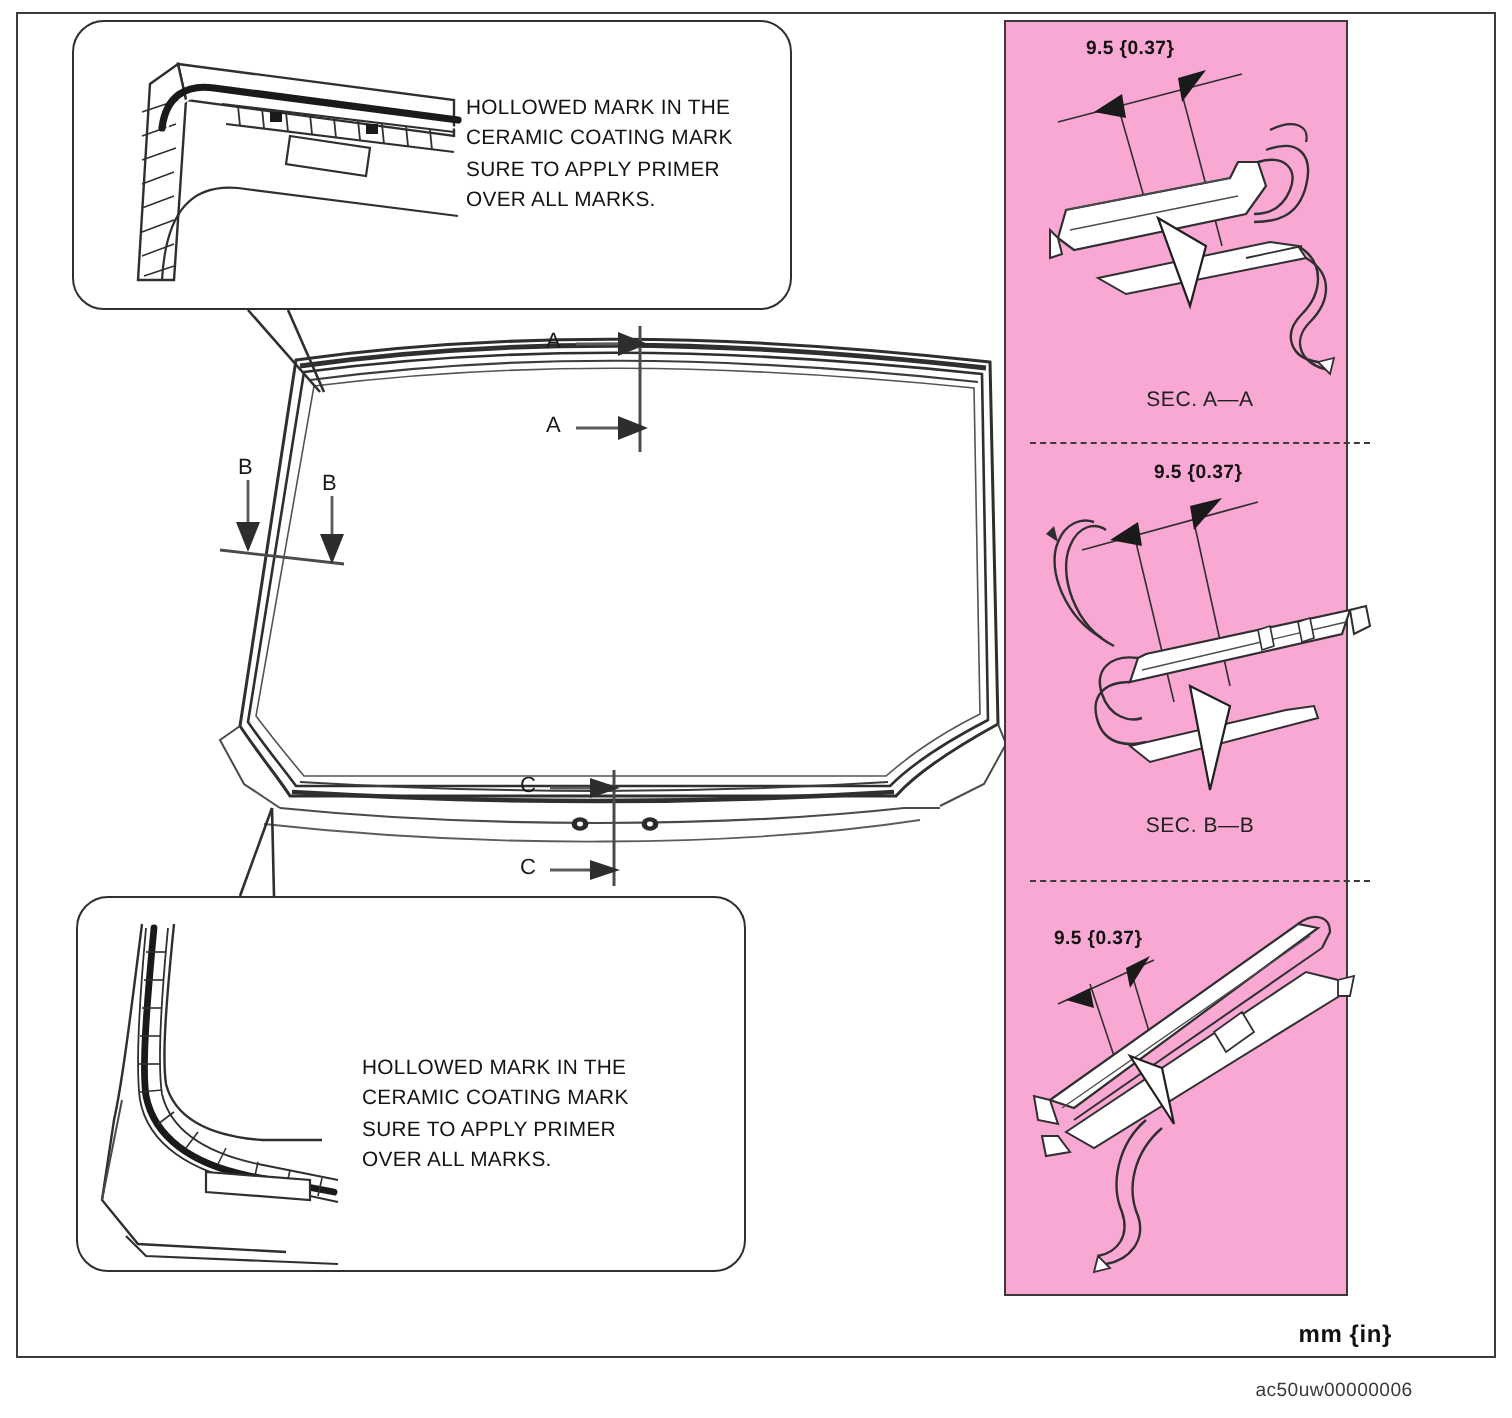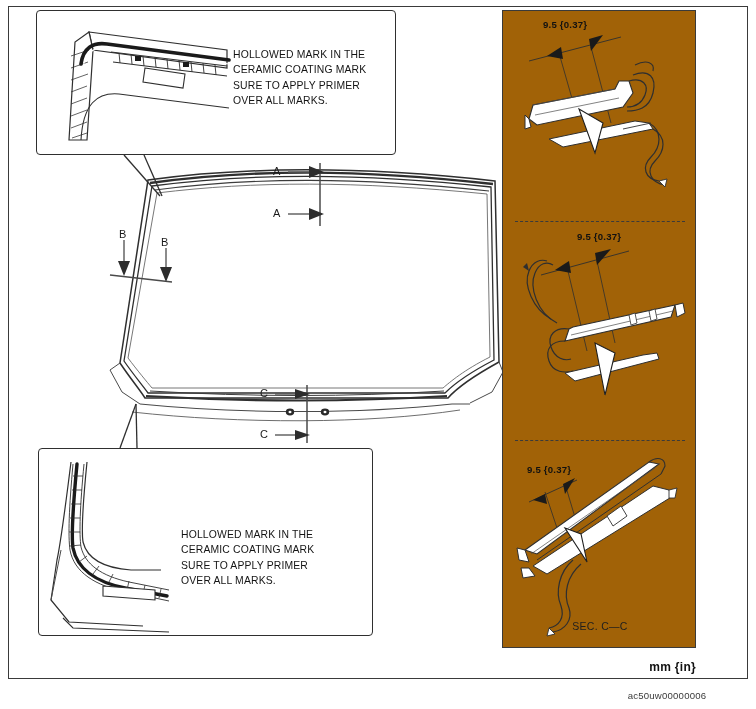--- a/index.html
+++ b/index.html
@@ -23,23 +23,23 @@
     position: absolute;
     left: 8px; top: 6px;
     width: 740px; height: 673px;
     border: 1.6px solid #3a3a3a;
     background: #fff;
   }
   
   .sec-panel {
     position: absolute;
     left: 502px; top: 10px;
-    width: 194px; height: 638px;
+    width: 172px; height: 638px;
     border: 1.6px solid #3a3a3a;
-    background: #a16207;
+    background: #f9a8d4;
   }
   .sec-cell {
     position: absolute;
     left: 0; width: 194px;
     overflow: hidden;
   }
   .sec-cell.c1 { top: 0; height: 206px; }
   .sec-cell.c2 { top: 212px; height: 213px; }
   .sec-cell.c3 { top: 431px; height: 205px; }
   .sec-divider {
@@ -86,21 +86,21 @@
     width: 182px;
     text-align: center;
     font-size: 9.6px;
     color: #3a3a3a;
     letter-spacing: 0.2px;
   }
   
   .callout {
     position: absolute;
     border: 1.5px solid #2f2f2f;
-    border-radius: 4px;
+    border-radius: 16px;
     background: #fff;
     padding-left: 48px;
   }
   .callout.top { left: 36px; top: 10px; width: 360px; height: 145px; }
   .callout.bottom { left: 38px; top: 448px; width: 335px; height: 188px; }
   .callout-text {
     position: absolute;
     font-size: 10.4px;
     line-height: 15.4px;
     color: #141414;
@@ -308,20 +308,21 @@
         <path d="M 76 98 L 100 112 L 92 142 Z" fill="#fff" stroke="#1f1f1f" stroke-width="1.1"></path>
 
         <path d="M 146 112 C 160 120 158 136 148 146 C 138 156 142 168 156 170" fill="none" stroke="#2f2f2f" stroke-width="1.2"></path>
         <path d="M 150 118 C 164 126 162 140 152 150 C 142 160 148 172 162 174" fill="none" stroke="#2f2f2f" stroke-width="1.2"></path>
         <path d="M 156 170 L 164 168 L 162 176 Z" fill="#fff" stroke="#2f2f2f" stroke-width="0.9"></path>
 
         <path d="M 120 118 L 148 112" fill="none" stroke="#2f2f2f" stroke-width="0.9"></path>
       </svg>
       <div class="dim-text" style="left:40px;top:8px;">9.5 {0.37}</div>
     </div>
+    <div class="sec-label l1">SEC. A—A</div>
     <div class="sec-divider d1"></div>
 
     <div class="sec-cell c2">
       <svg width="194" height="213">
 
         <line x1="64" y1="44" x2="84" y2="128" stroke="#2f2f2f" stroke-width="0.8"></line>
         <line x1="94" y1="38" x2="112" y2="120" stroke="#2f2f2f" stroke-width="0.8"></line>
         <line x1="38" y1="52" x2="126" y2="28" stroke="#2f2f2f" stroke-width="0.9"></line>
         <polygon points="66,38 52,47 68,50" fill="#1a1a1a"></polygon>
         <polygon points="92,30 108,26 94,42" fill="#1a1a1a"></polygon>
@@ -339,20 +340,21 @@
         <path d="M 48 96 C 30 86 20 62 26 48 C 30 38 38 36 44 38" fill="none" stroke="#2f2f2f" stroke-width="1.2"></path>
         <path d="M 54 100 C 34 90 26 64 32 50 C 36 40 44 38 50 42" fill="none" stroke="#2f2f2f" stroke-width="1.2"></path>
         <path d="M 26 48 L 20 44 L 24 40 Z" fill="#2f2f2f"></path>
 
         <path d="M 62 150 L 140 132 L 154 130 L 156 136 L 72 158 Z" fill="#fff" stroke="#2f2f2f" stroke-width="1.0"></path>
 
         <path d="M 92 120 L 112 130 L 102 172 Z" fill="#fff" stroke="#1f1f1f" stroke-width="1.1"></path>
       </svg>
       <div class="dim-text" style="left:74px;top:8px;">9.5 {0.37}</div>
     </div>
+    <div class="sec-label l2">SEC. B—B</div>
     <div class="sec-divider d2"></div>
 
     <div class="sec-cell c3">
       <svg width="194" height="205">
 
         <line x1="42" y1="50" x2="54" y2="86" stroke="#2f2f2f" stroke-width="0.8"></line>
         <line x1="62" y1="42" x2="74" y2="82" stroke="#2f2f2f" stroke-width="0.8"></line>
         <line x1="26" y1="60" x2="74" y2="38" stroke="#2f2f2f" stroke-width="0.9"></line>
         <polygon points="42,52 30,58 44,62" fill="#1a1a1a"></polygon>
         <polygon points="60,42 72,36 62,52" fill="#1a1a1a"></polygon>
@@ -371,19 +373,18 @@
         <path d="M 26 126 L 18 126 L 20 136 L 32 134 Z" fill="#fff" stroke="#2f2f2f" stroke-width="1.0"></path>
 
         <path d="M 62 86 L 78 92 L 84 120 Z" fill="#fff" stroke="#1f1f1f" stroke-width="1.1"></path>
 
         <path d="M 70 118 C 56 130 52 150 58 164 C 62 176 56 184 46 186" fill="none" stroke="#2f2f2f" stroke-width="1.2"></path>
         <path d="M 78 122 C 64 134 60 152 66 166 C 70 178 62 188 50 190" fill="none" stroke="#2f2f2f" stroke-width="1.2"></path>
         <path d="M 46 186 L 44 194 L 52 192 Z" fill="#fff" stroke="#2f2f2f" stroke-width="0.9"></path>
       </svg>
       <div class="dim-text" style="left:24px;top:22px;">9.5 {0.37}</div>
     </div>
-    <div class="sec-label l3">SEC. C—C</div>
   </div>
 
   <div class="unit-label">mm {in}</div>
   <div class="fig-id">ac50uw00000006</div>
 
 </div>
 
 </body></html>

